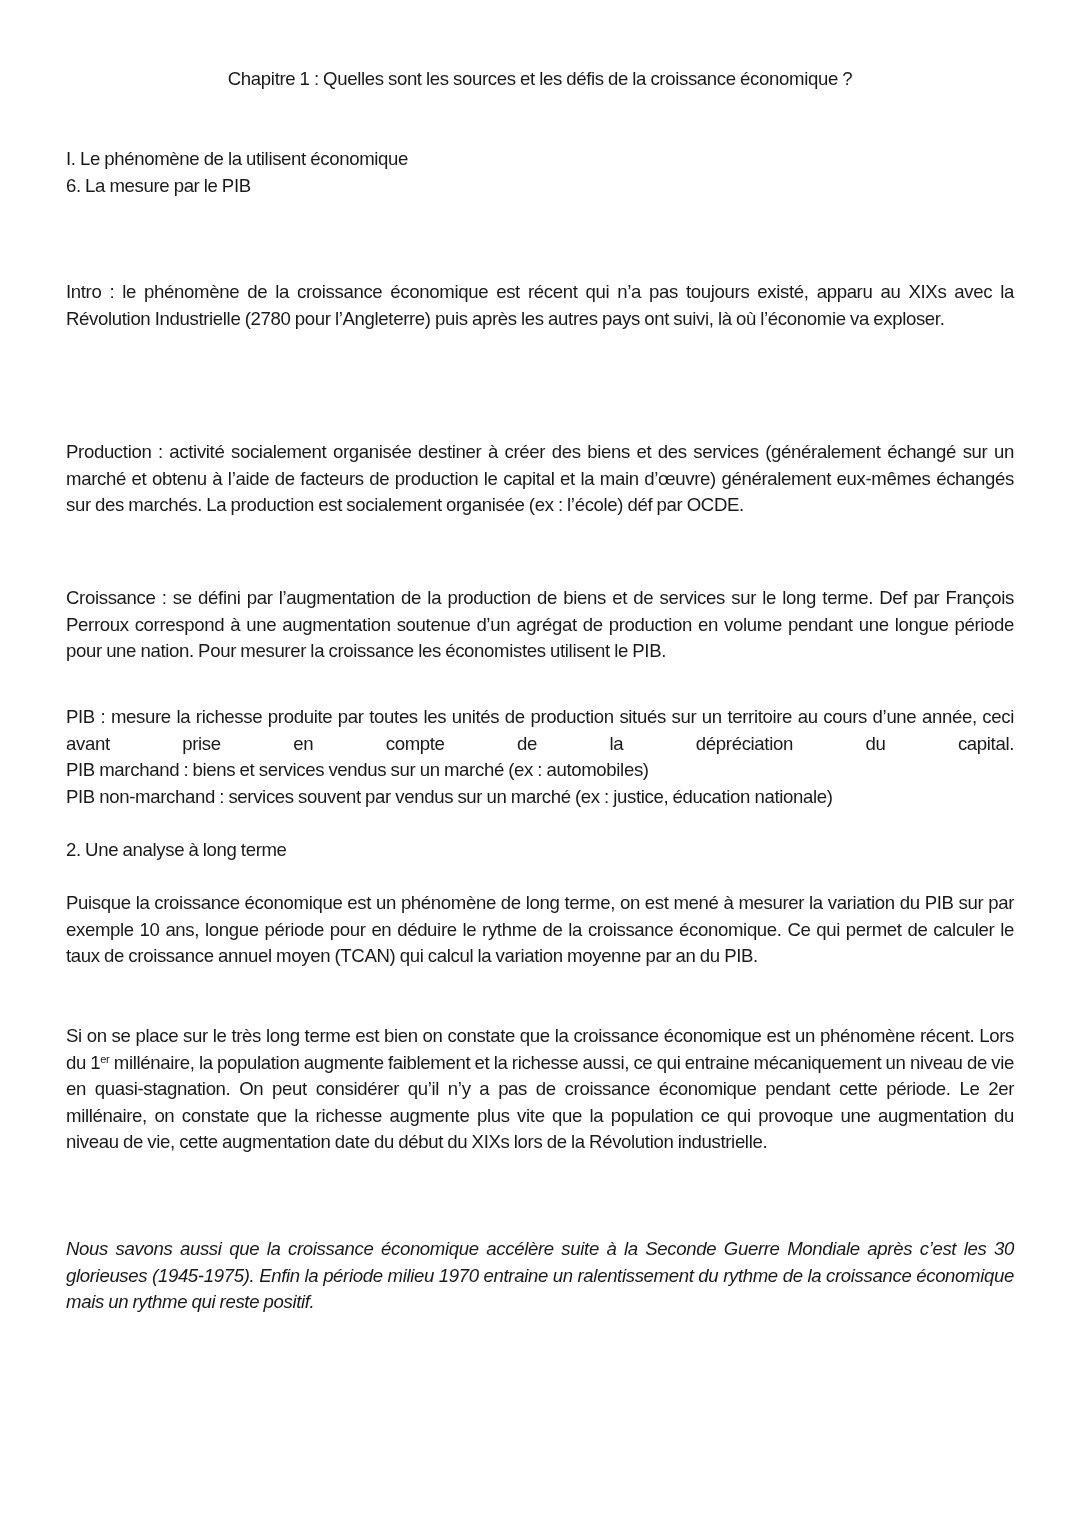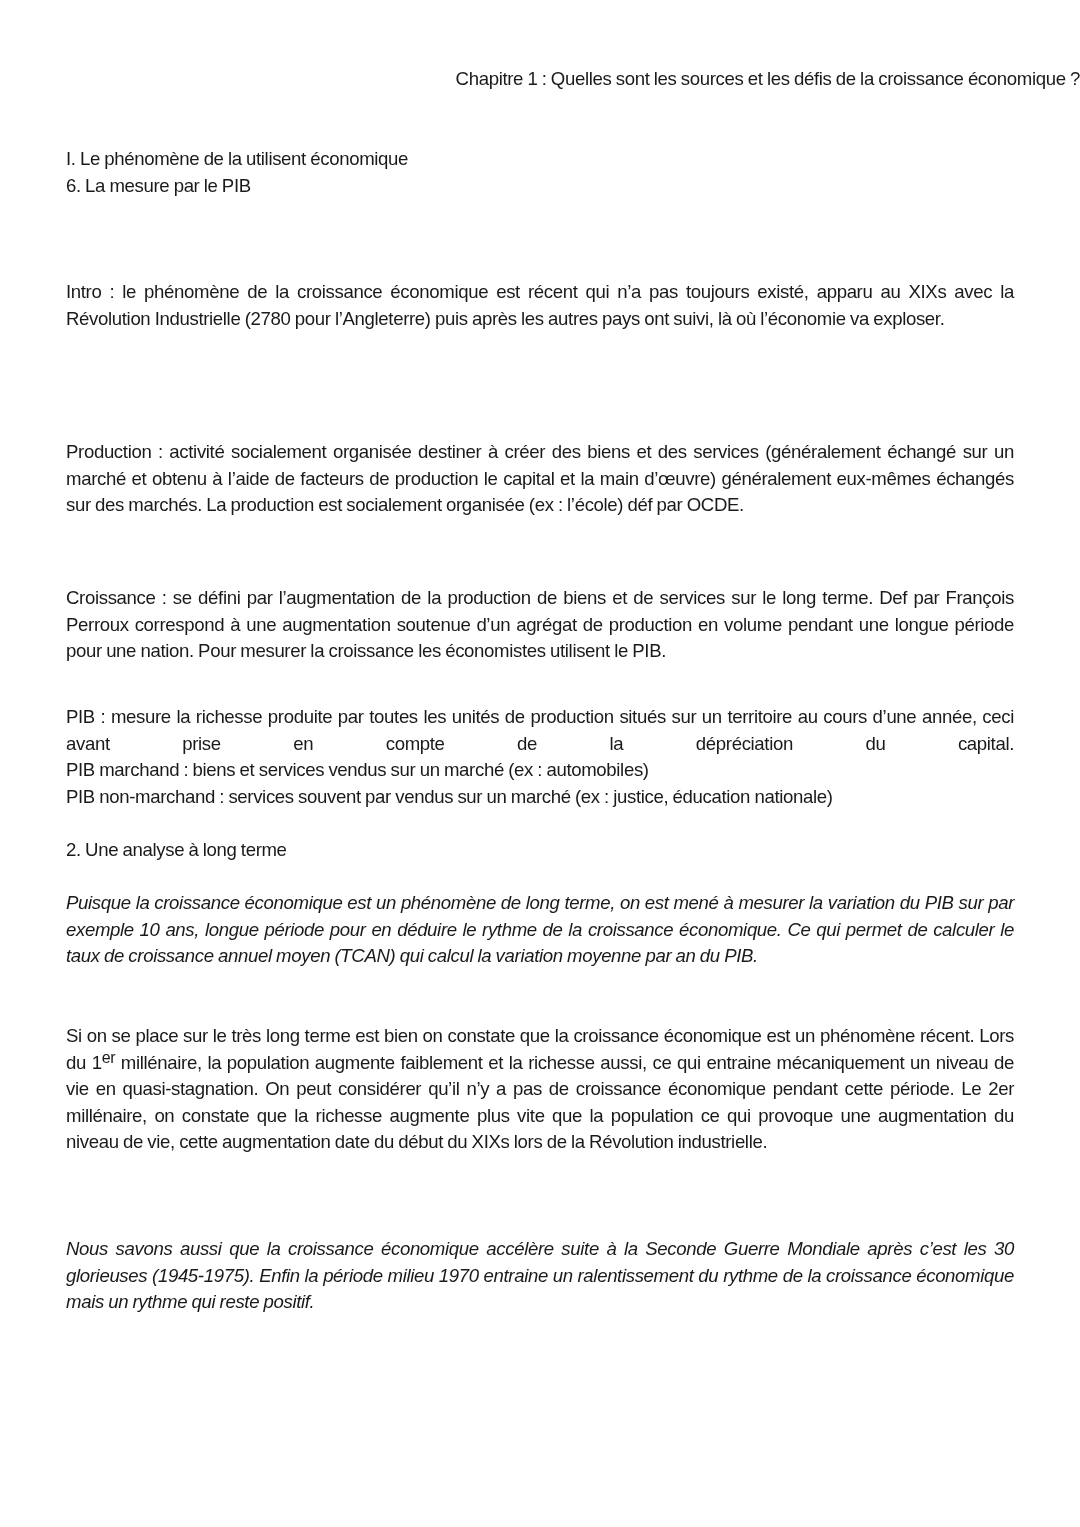--- a/index.html
+++ b/index.html
@@ -29,21 +29,21 @@
       line-height: 26.5px;
       letter-spacing: -0.35px;
       word-spacing: -0.5px;
       color: #1a1a1a;
     }
     .title {
       position: absolute;
       left: 0;
       width: 1080px;
       top: 66px;
-      text-align: right;
+      text-align: center;
     }
     .outline {
       position: absolute;
       left: 66px;
       top: 146px;
       width: 900px;
     }
     .outline div {
       height: 26.5px;
       white-space: nowrap;
@@ -55,21 +55,21 @@
       margin: 0;
       text-align: justify;
     }
     .para .line {
       display: block;
     }
     .last-line-justify {
       text-align-last: justify;
     }
     sup {
-      font-size: 16px;
+      font-size: 11px;
       line-height: 0;
       vertical-align: 6px;
     }
     .heading-2 {
       position: absolute;
       left: 66px;
       top: 837px;
       white-space: nowrap;
     }
   </style>
@@ -94,21 +94,21 @@
   <p class="para doc-text" style="top:585px;">Croissance : se défini par l’augmentation de la production de biens et de services sur le long terme. Def par François Perroux correspond à une augmentation soutenue d’un agrégat de production en volume pendant une longue période pour une nation. Pour mesurer la croissance les économistes utilisent le PIB.</p>
 
   <div class="para doc-text" style="top:704px;">
     <span class="line last-line-justify">PIB : mesure la richesse produite par toutes les unités de production situés sur un territoire au cours d’une année, ceci avant prise en compte de la dépréciation du capital.</span>
     <span class="line" style="text-align:left;">PIB marchand : biens et services vendus sur un marché (ex : automobiles)</span>
     <span class="line" style="text-align:left;">PIB non-marchand : services souvent par vendus sur un marché (ex : justice, éducation nationale)</span>
   </div>
 
   <div class="heading-2 doc-text">2. Une analyse à long terme</div>
 
-  <div class="para doc-text" style="top:890px;font-style:italic;">
+  <div class="para doc-text" style="top:890px;">
     <span class="line">Puisque la croissance économique est un phénomène de long terme, on est mené à mesurer la variation du PIB sur par exemple 10 ans, longue période pour en déduire le rythme de la croissance économique. Ce qui permet de calculer le taux de croissance annuel moyen (TCAN) qui calcul la variation moyenne par an du PIB.</span>
   </div>
 
   <p class="para doc-text" style="top:1023px;"><span>Si on se place sur le très long terme est bien on constate que la croissance économique est un phénomène récent. Lors du 1</span><sup>er</sup><span> millénaire, la population augmente faiblement et la richesse aussi, ce qui entraine mécaniquement un niveau de vie en quasi-stagnation. On peut considérer qu’il n’y a pas de croissance économique pendant cette période. Le 2er millénaire, on constate que la richesse augmente plus vite que la population ce qui provoque une augmentation du niveau de vie, cette augmentation date du début du XIXs lors de la Révolution industrielle.</span></p>
 
   <p class="para doc-text" style="top:1236px;font-style:italic;">Nous savons aussi que la croissance économique accélère suite à la Seconde Guerre Mondiale après c’est les 30 glorieuses (1945-1975). Enfin la période milieu 1970 entraine un ralentissement du rythme de la croissance économique mais un rythme qui reste positif.</p>
 
 </div>
 
 </body></html>

